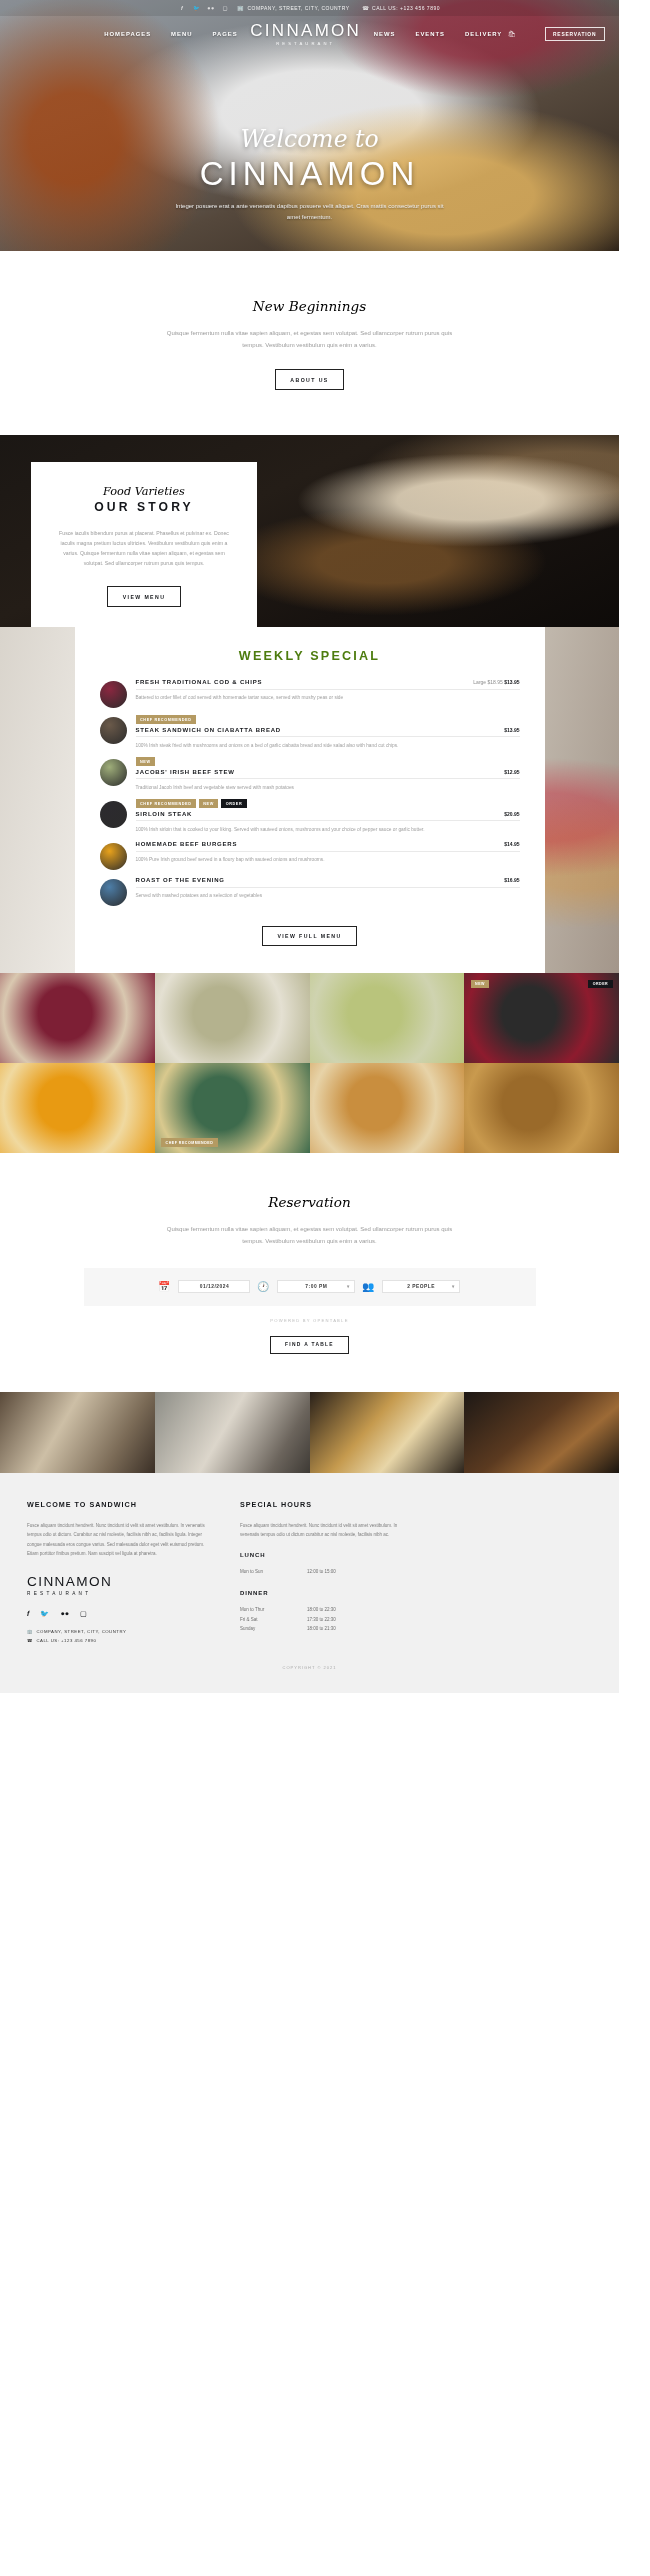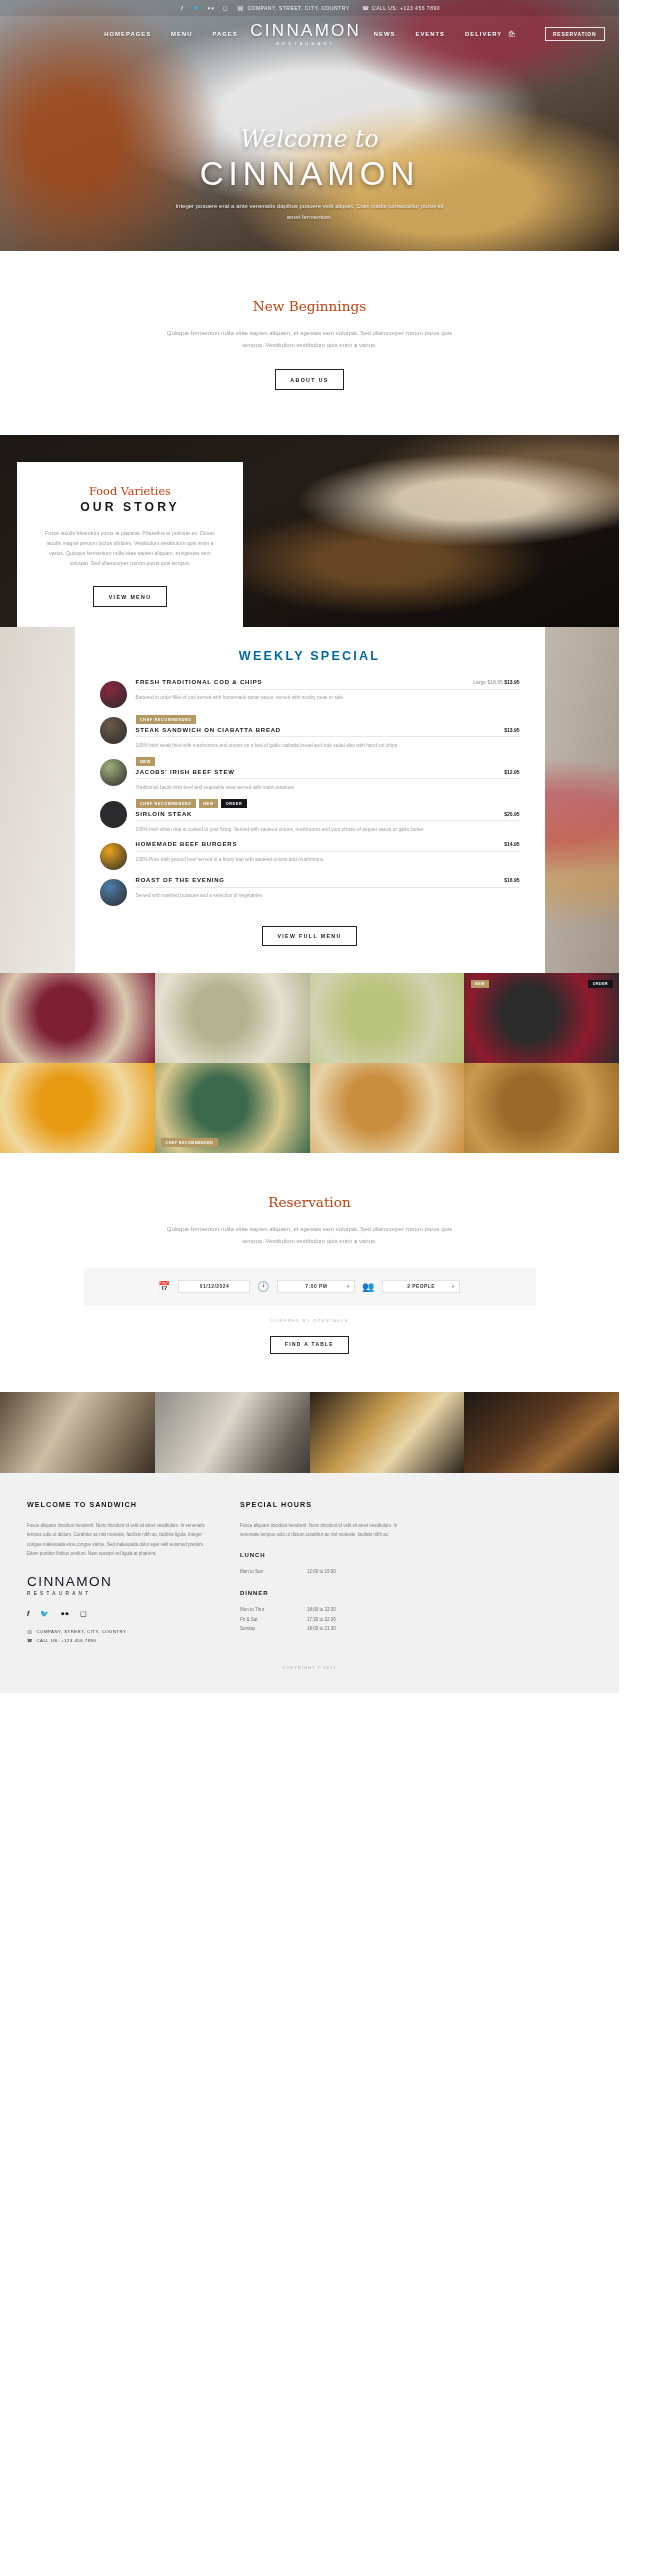--- a/index.html
+++ b/index.html
@@ -93,22 +93,22 @@
     font-size: 6px; line-height: 1.85; color: #f0f0f0;
     text-shadow: 0 0.9px 1.8px rgba(0,0,0,.45);
   }
 
   
   .story {
     background: #fff; text-align: center;
     padding: 49px 0 45px;
   }
   .script-head {
-    font-family: "DejaVu Serif", serif; 
-    color: #c2410c; font-size: 13.6px; line-height: 1;
+    font-family: "DejaVu Serif", serif; font-style: italic;
+    color: #000000; font-size: 13.6px; line-height: 1;
   }
   .sec-title {
     font-size: 15.4px; letter-spacing: 3.8px; font-weight: 700;
     color: #14161a; margin-top: 3.6px;
   }
   .sec-text {
     margin: 14.5px auto 0; width: 298px;
     font-size: 6px; line-height: 1.95; color: #9b9b9b;
   }
   .ghost-btn {
@@ -121,21 +121,21 @@
   .menuwrap {
     position: relative; height: 192px;
     background:
       radial-gradient(ellipse at 76% 34%, rgba(236,222,196,.85) 0 11%, rgba(190,160,110,0) 26%),
       radial-gradient(ellipse at 62% 66%, rgba(126,86,42,.75) 0 12%, rgba(90,60,30,0) 30%),
       radial-gradient(ellipse at 92% 20%, rgba(190,150,100,.5) 0 10%, rgba(150,110,70,0) 26%),
       linear-gradient(155deg, #1b1714 0%, #241d17 38%, #17120f 70%, #0e0b09 100%);
     overflow: hidden;
   }
   .menucard {
-    position: absolute; left: 17px; top: 27px;
+    position: absolute; left: 31px; top: 27px;
     width: 226px; background: #fff; padding: 23.5px 20px 25px;
     text-align: center;
   }
   .menucard .sec-text { width: 181px; font-size: 5.2px; line-height: 1.9; }
   .menucard .script-head { font-size: 11.3px; }
   .menucard .sec-title { font-size: 12.2px; letter-spacing: 3.1px; }
 
   
   .weekly {
     position: relative; padding: 0; min-height: 271px;
@@ -144,21 +144,21 @@
       radial-gradient(ellipse at 94% 68%, rgba(210,150,70,.5) 0 8%, rgba(190,140,70,0) 20%),
       linear-gradient(100deg,#d9d4cc 0%, #efece7 22%, #f3f1ee 48%, #cdc6bb 72%, #a3968a 100%);
     overflow: hidden;
   }
   .weekpanel {
     width: 470px; margin: 0 auto; background: #fff;
     padding: 22px 25px 27px; min-height: 271px;
   }
   .weekpanel h2 {
     text-align: center; font-size: 12.6px; letter-spacing: 2.2px;
-    font-weight: 700; color: #0369a1; margin-bottom: 16.3px;
+    font-weight: 700; color: #4d7c0f; margin-bottom: 16.3px;
   }
   .dish { display: flex; gap: 9px; margin-bottom: 1.8px; padding-bottom: 5.4px; }
   .thumb {
     width: 27px; height: 27px; border-radius: 50%;
     flex: 0 0 27px; margin-top: 1.8px;
     background: #ccc; overflow: hidden;
     box-shadow: 0 0 0 1.8px #fff;
   }
   .dish-body { flex: 1; min-width: 0; }
   .tags { display: flex; gap: 2.7px; margin-bottom: 2.7px; }

